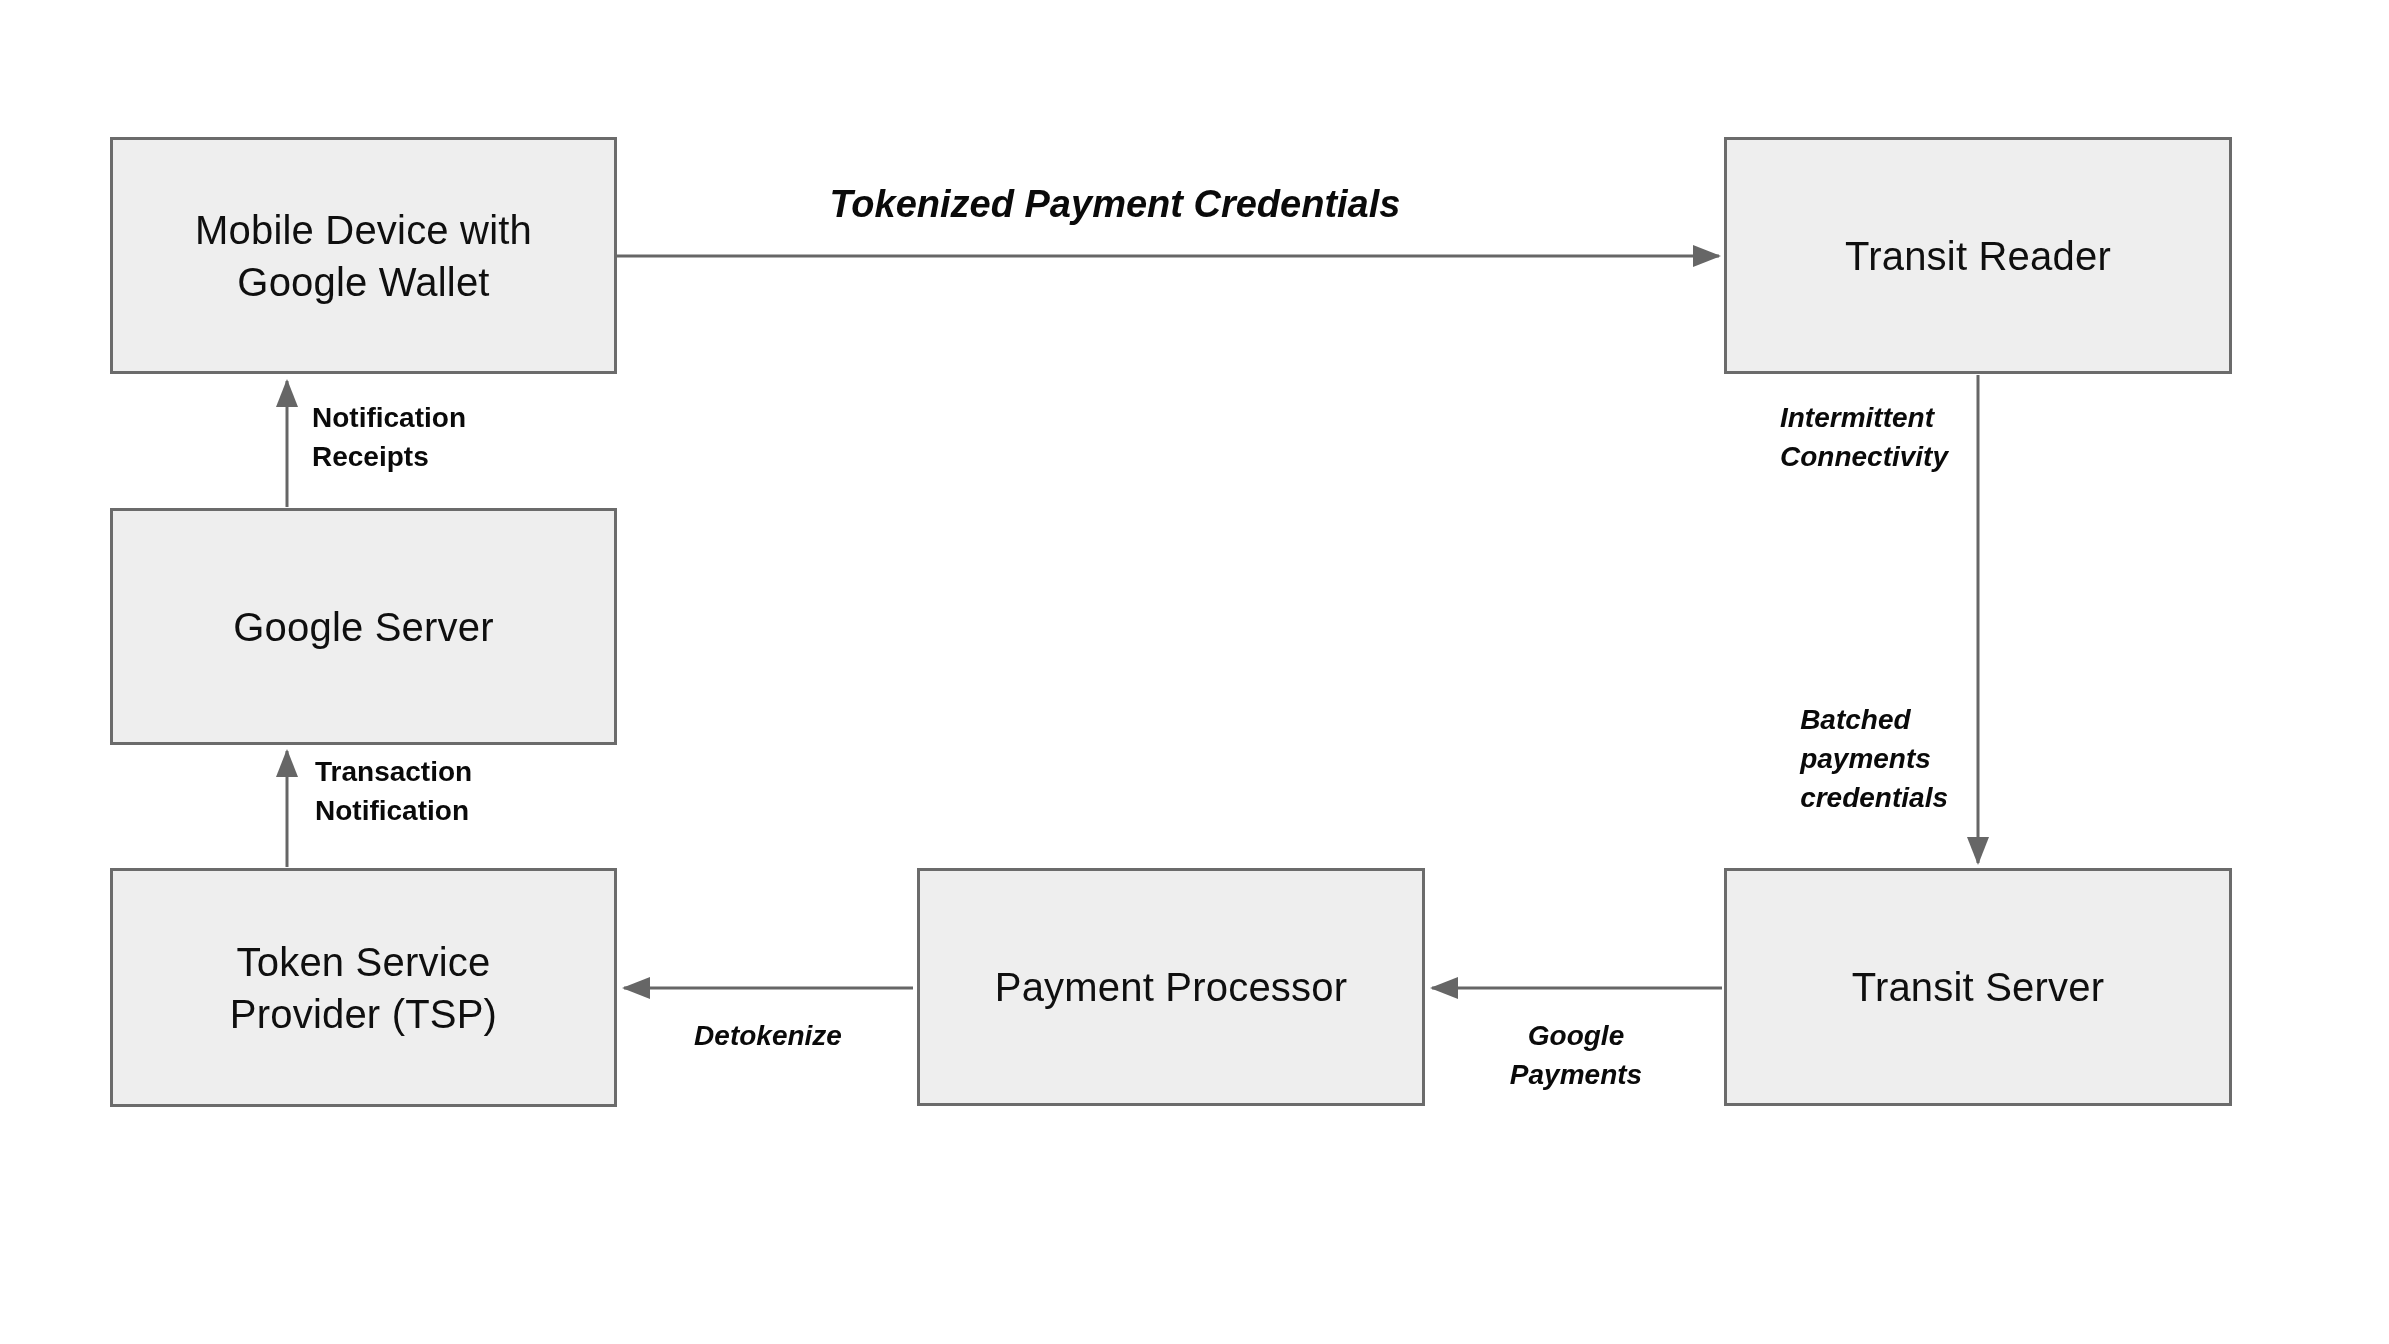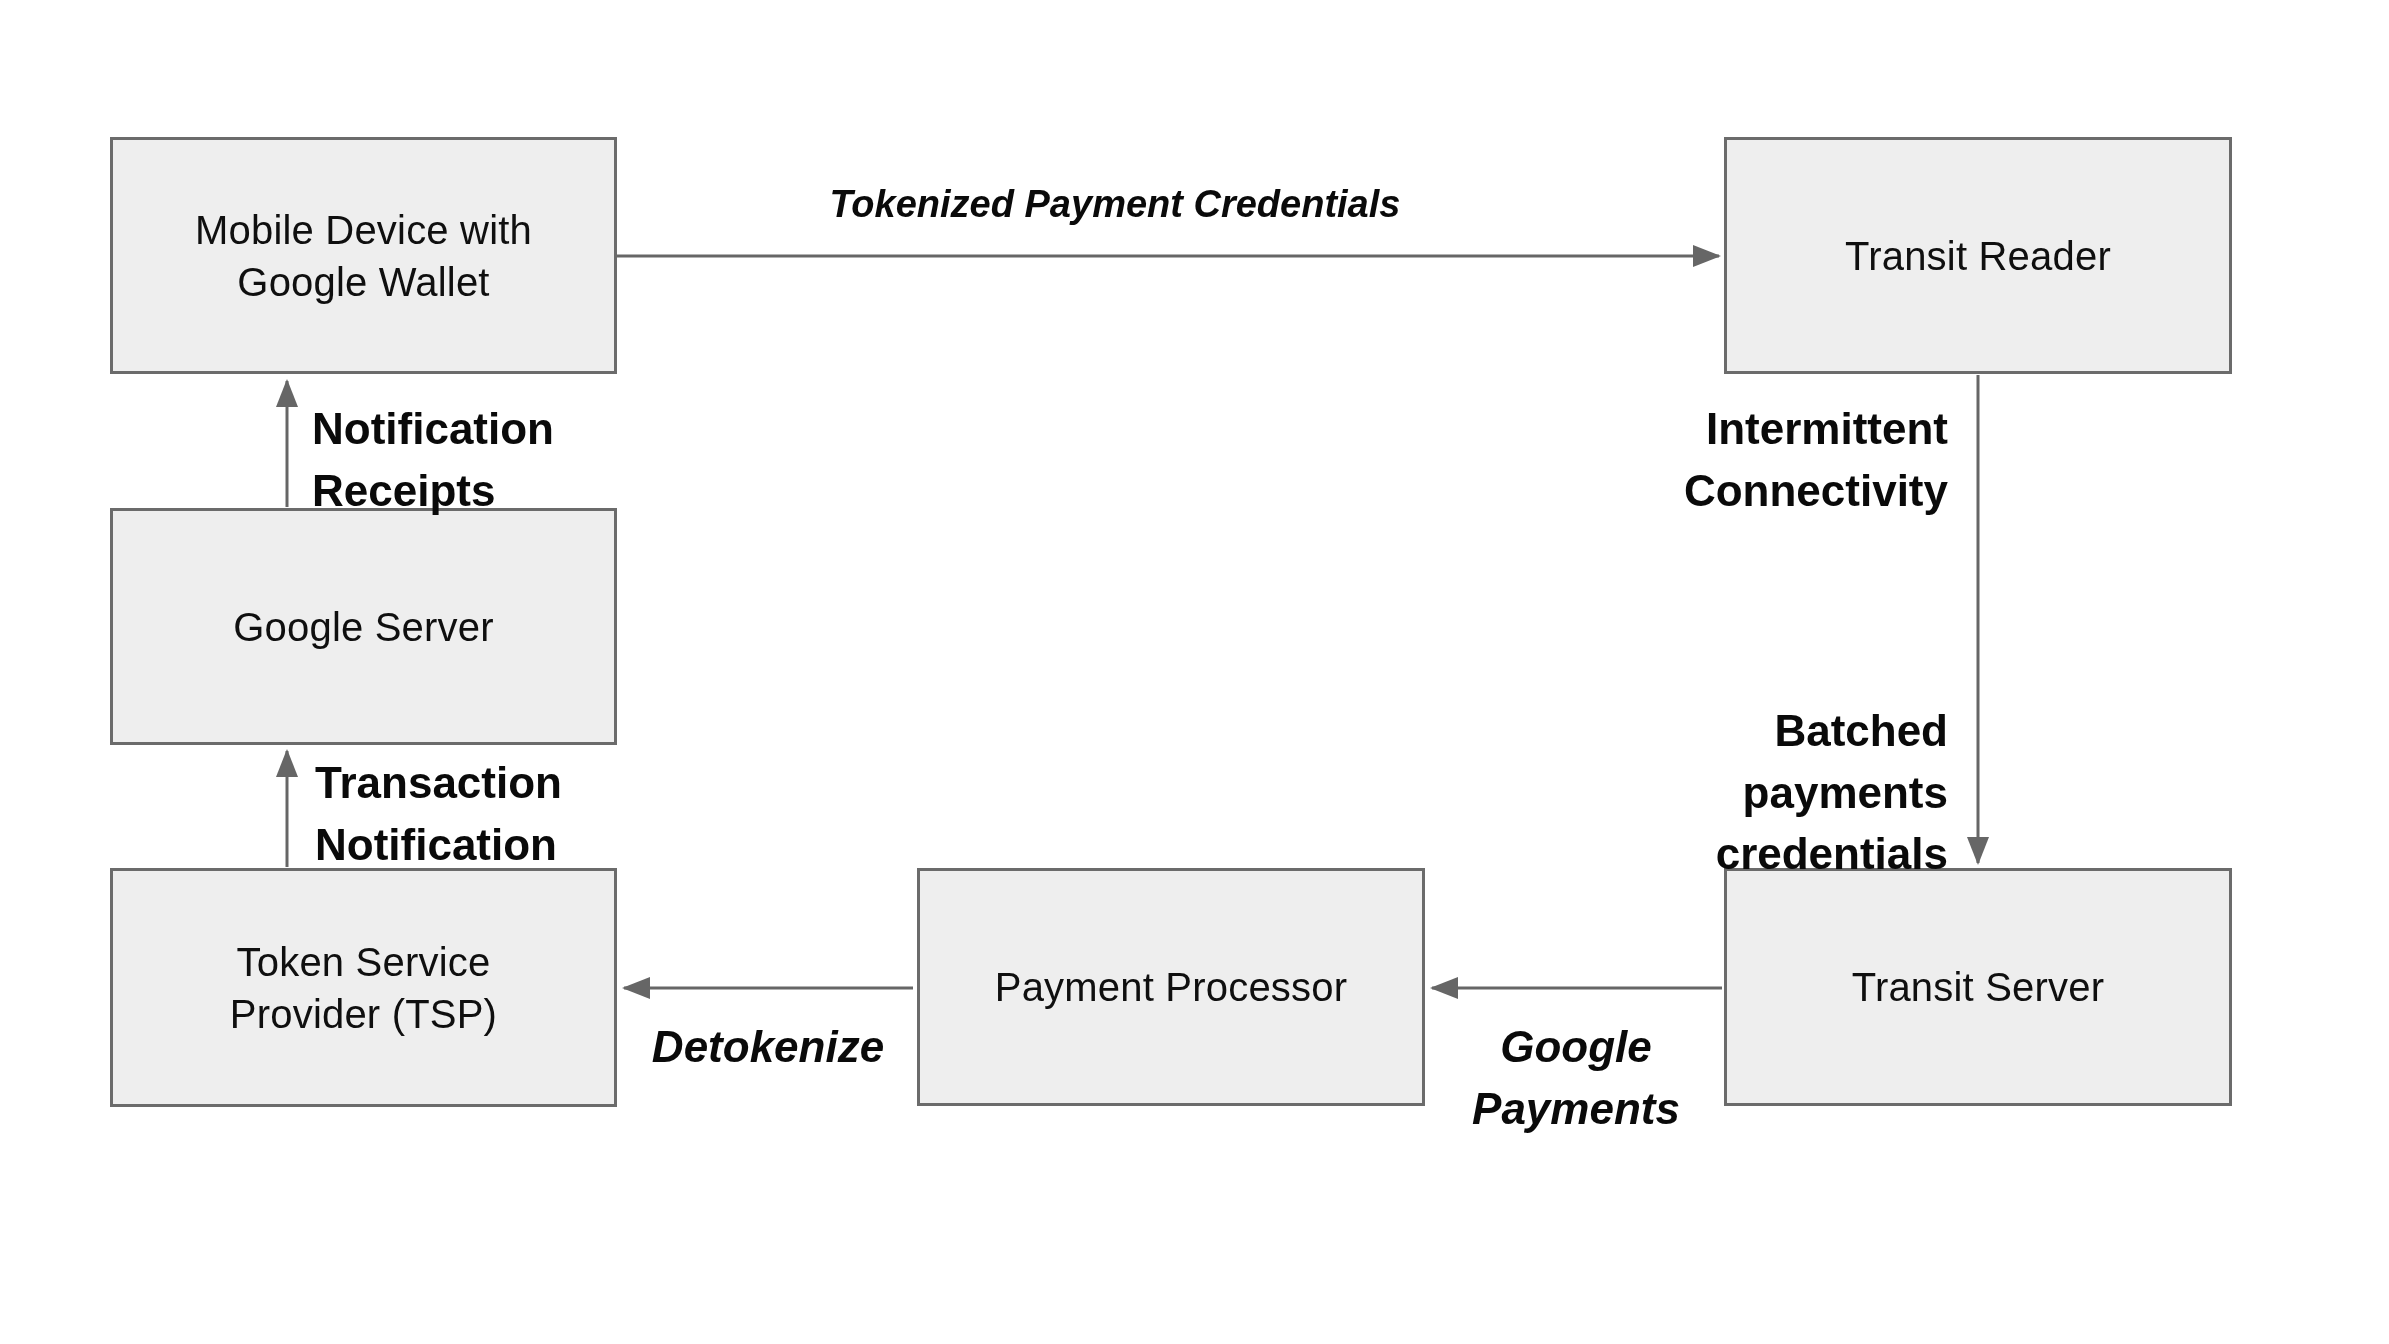--- a/index.html
+++ b/index.html
@@ -44,28 +44,28 @@
   .node-label{
     font-size:40px;
     line-height:1.3;
     color:var(--node-text);
     white-space:pre-line;
     letter-spacing:0.2px;
   }
   .edge-label{
     position:absolute;
     font-weight:bold;
-    font-size:44px;
+    font-size:28px;
     line-height:1.4;
     color:var(--label-text);
     white-space:pre-line;
   }
   .edge-label.big{font-size:38px;white-space:nowrap;}
   .center{transform:translateX(-50%);text-align:center;font-style:italic;}
-  .right-align{text-align:right;}
+  .right-align{font-style:italic;}
 </style>
 </head>
 <body>
 
 <div class="canvas">
 
   <svg class="arrows" viewBox="0 0 2389 1344" xmlns="http://www.w3.org/2000/svg">
     <defs>
       <marker id="ah" markerUnits="userSpaceOnUse" markerWidth="30" markerHeight="24" refX="26" refY="11" orient="auto">
         <path d="M0,0 L28,11 L0,22 Z" style="fill:var(--arrow)"></path>

